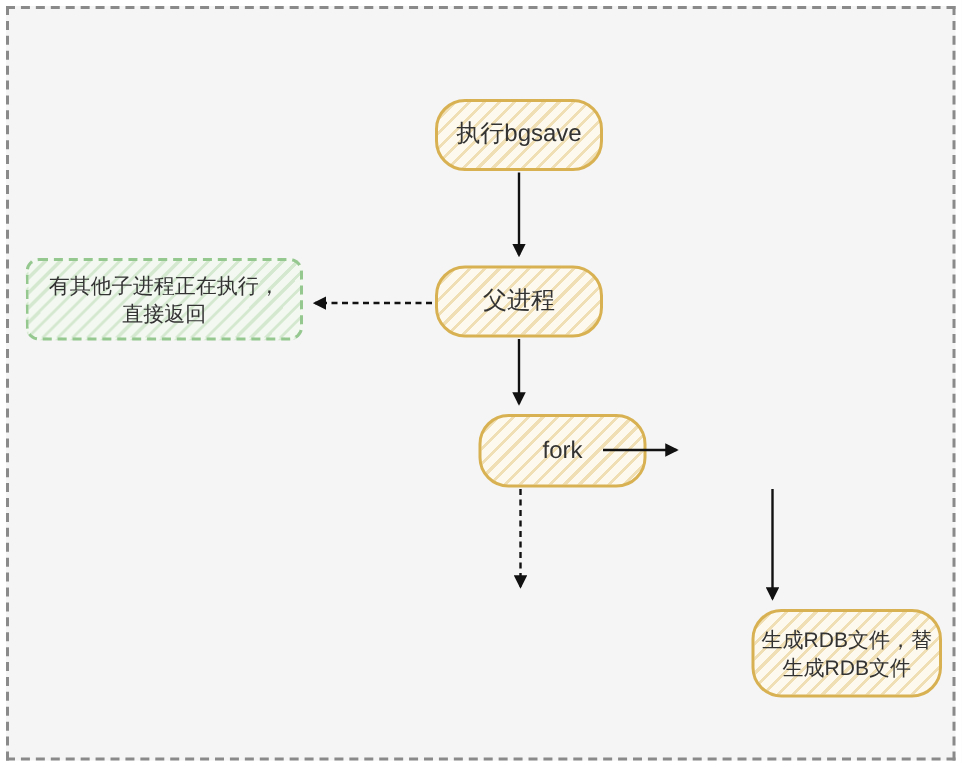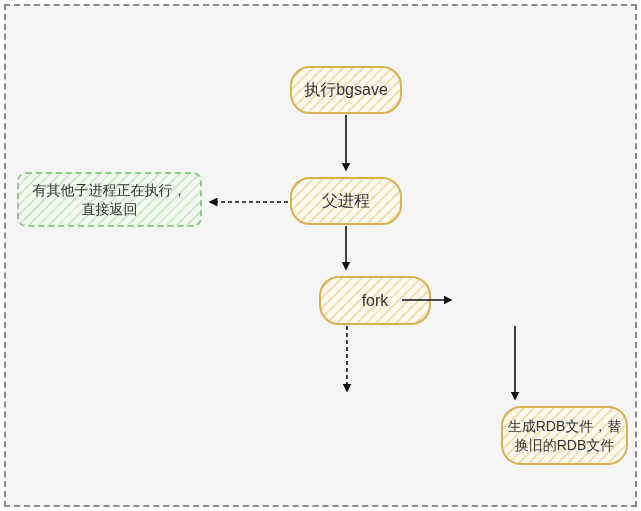--- a/index.html
+++ b/index.html
@@ -63,21 +63,21 @@
 
   <div id="n-fork" class="node node-yellow">
     <span>fork</span>
   </div>
 
 
 
   <div id="n-rdb" class="node node-yellow multiline">
     <span>
       <span>生成RDB文件，替</span><br>
-      <span>换旧的RDB文件</span>
+      <span>生成RDB文件</span>
     </span>
   </div>
 
   <svg class="arrow-layer" width="641" height="511" viewBox="0 0 641 511">
     <defs>
       <marker id="ah" markerWidth="9" markerHeight="9" refX="7.5" refY="4.5" orient="auto" markerUnits="userSpaceOnUse">
         <path d="M0,0 L9,4.5 L0,9 z" fill="#111111"></path>
       </marker>
     </defs>
     <g>

